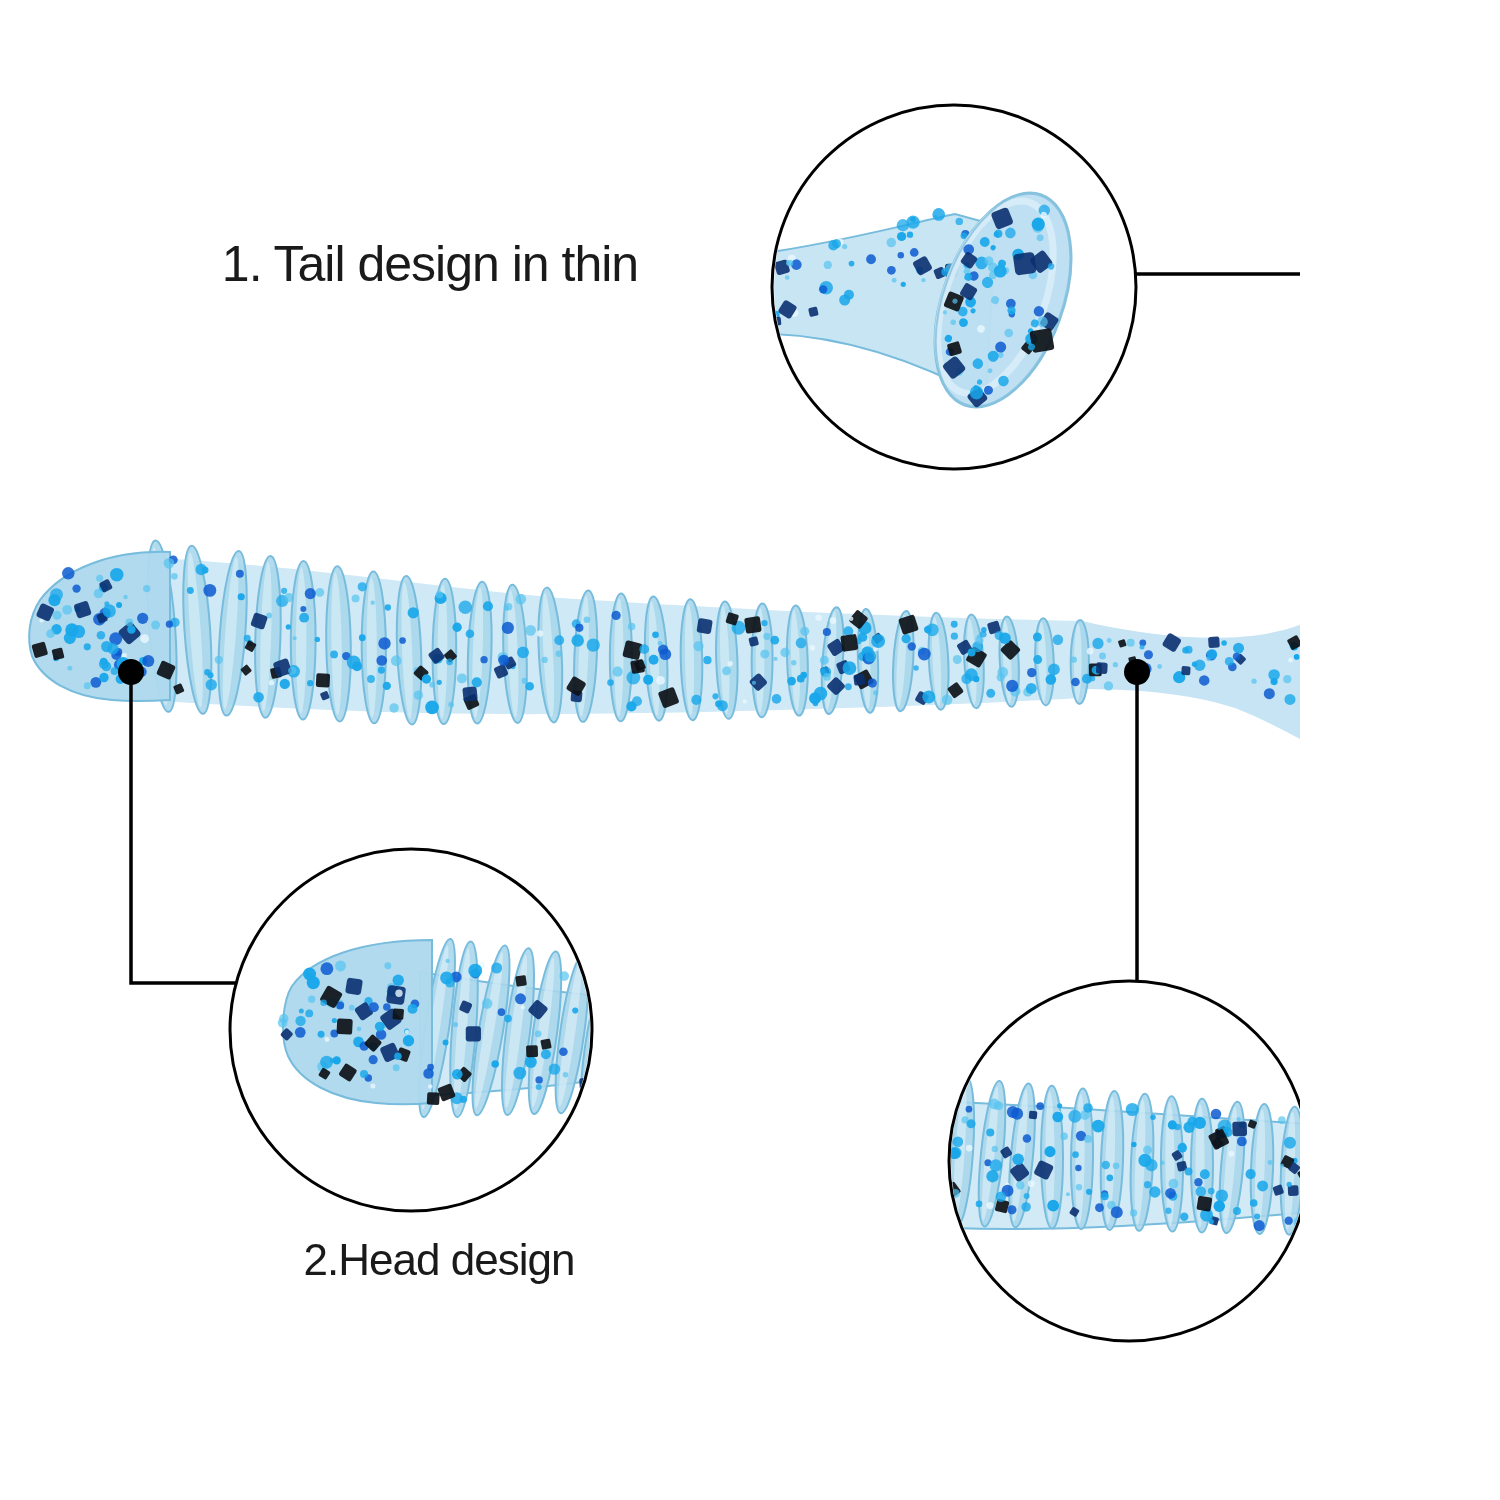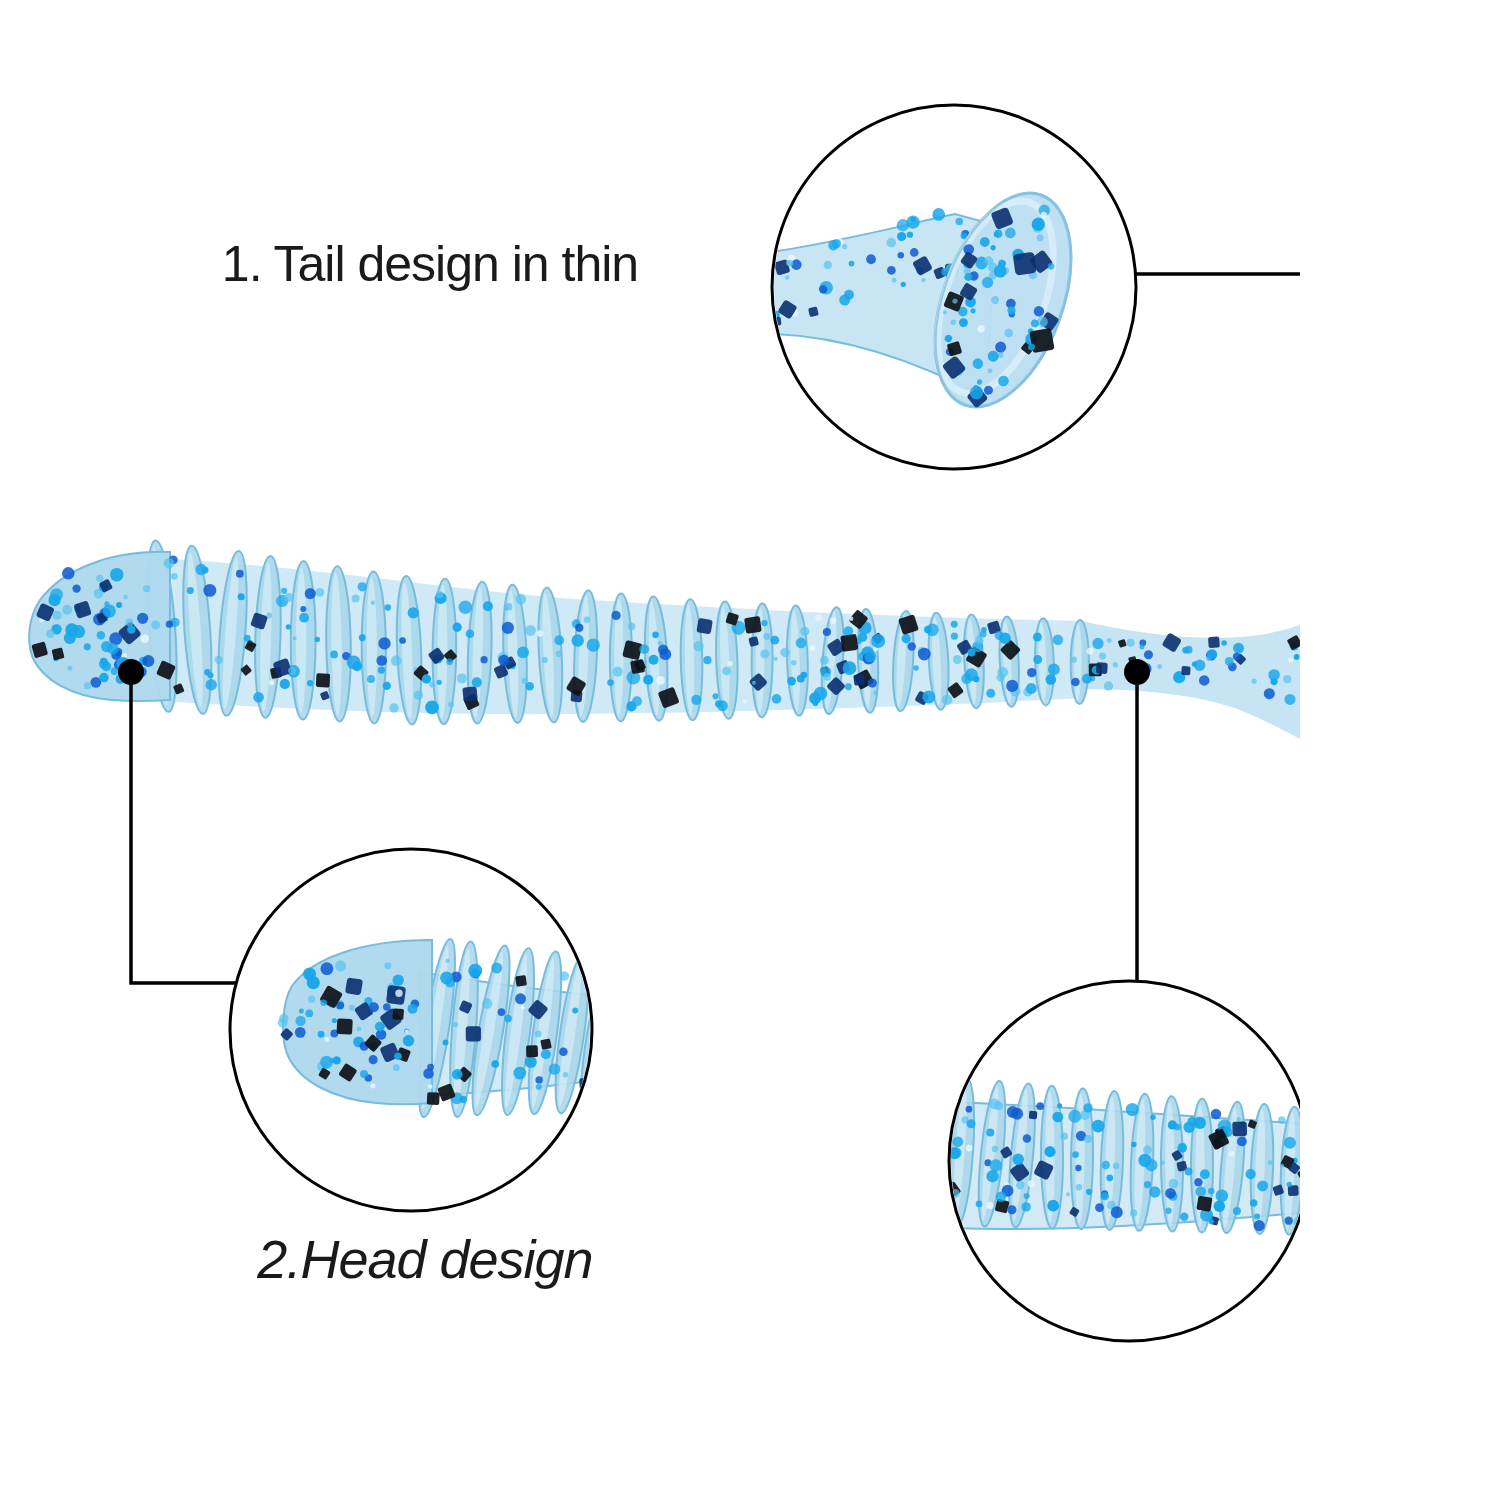--- a/index.html
+++ b/index.html
@@ -6,21 +6,21 @@
   .stage{
     position:relative;width:1300px;height:1500px;background:#ffffff;
     overflow:hidden;font-family:"Liberation Sans","DejaVu Sans",sans-serif;
   }
   .stage svg{position:absolute;left:0;top:0;}
   .caption{
     position:absolute;text-align:center;color:#1a1a1a;
     letter-spacing:-1px;line-height:57px;white-space:nowrap;
   }
   .cap1{left:170px;top:234px;width:520px;font-size:50px;line-height:60px;}
-  .cap2{left:95px;top:1231px;width:660px;font-size:54px;font-style:italic;}
+  .cap2{left:109px;top:1231px;width:660px;font-size:44px;}
   .cap3{left:835px;top:1353px;width:580px;font-size:54px;}
 </style>
 </head>
 <body>
 
 <div class="stage">
 
   <svg id="scene" width="1500" height="1500" viewBox="0 0 1500 1500">
     <defs>
       <clipPath id="cpTail">

